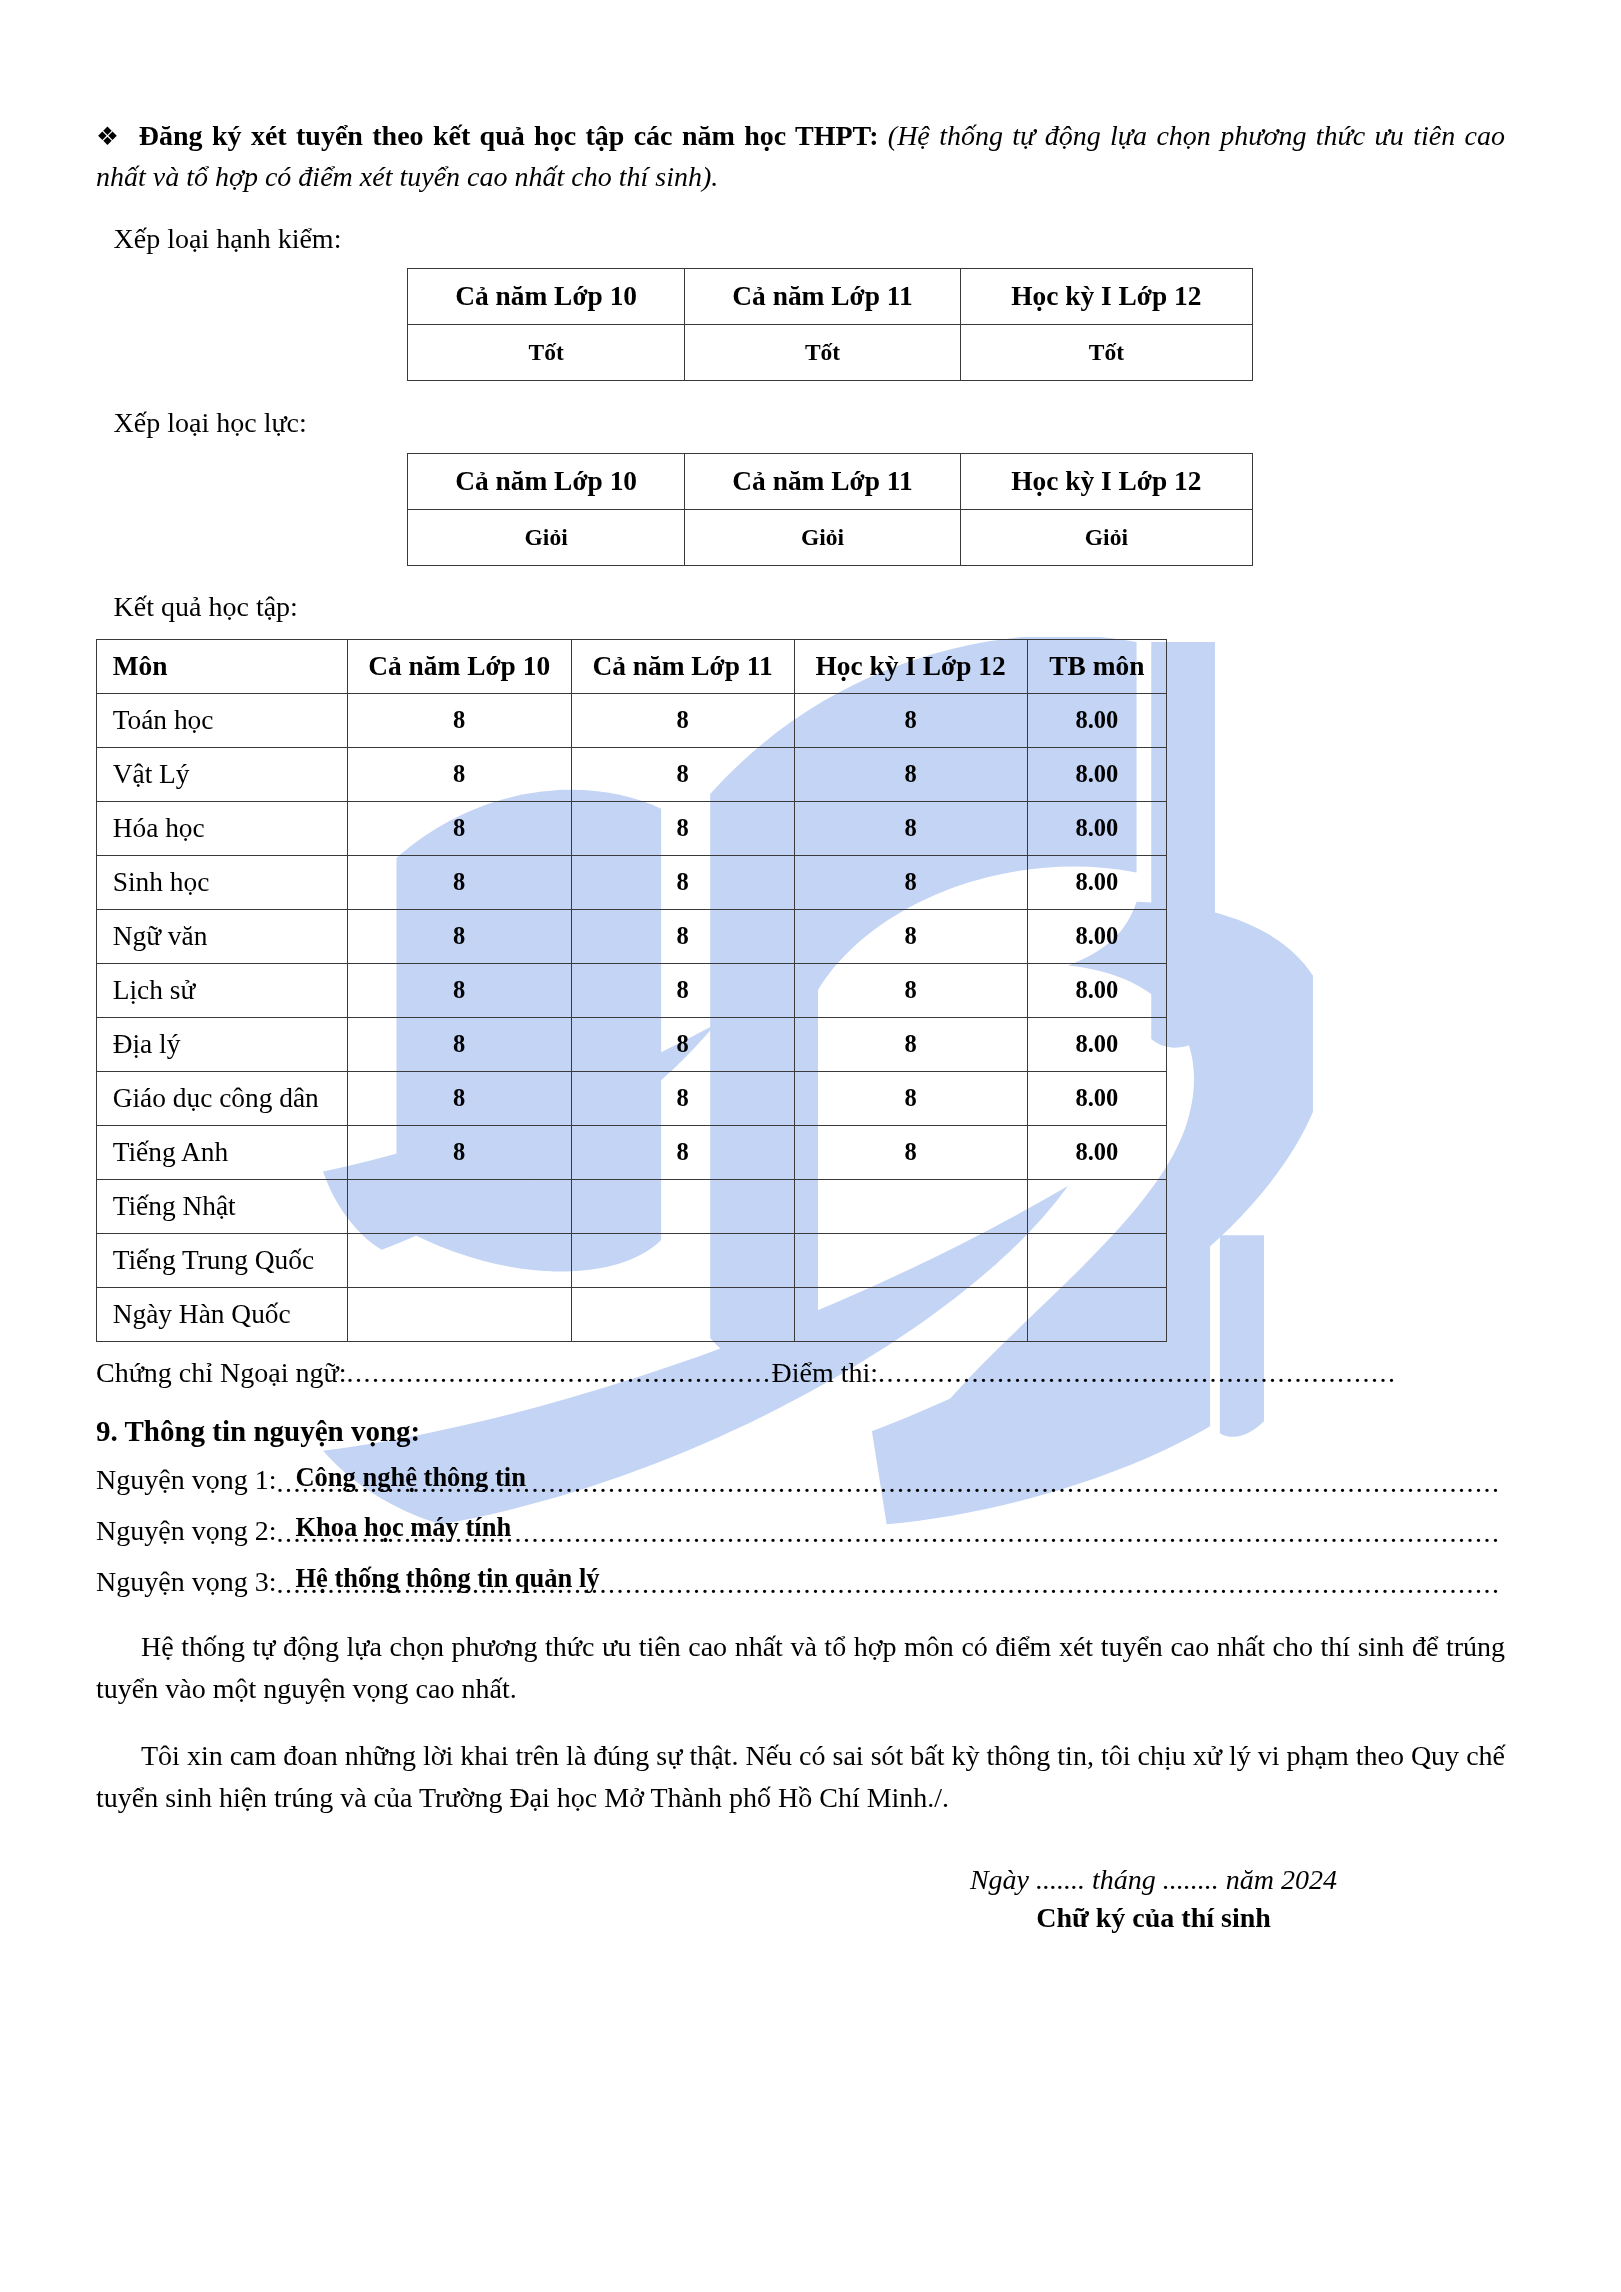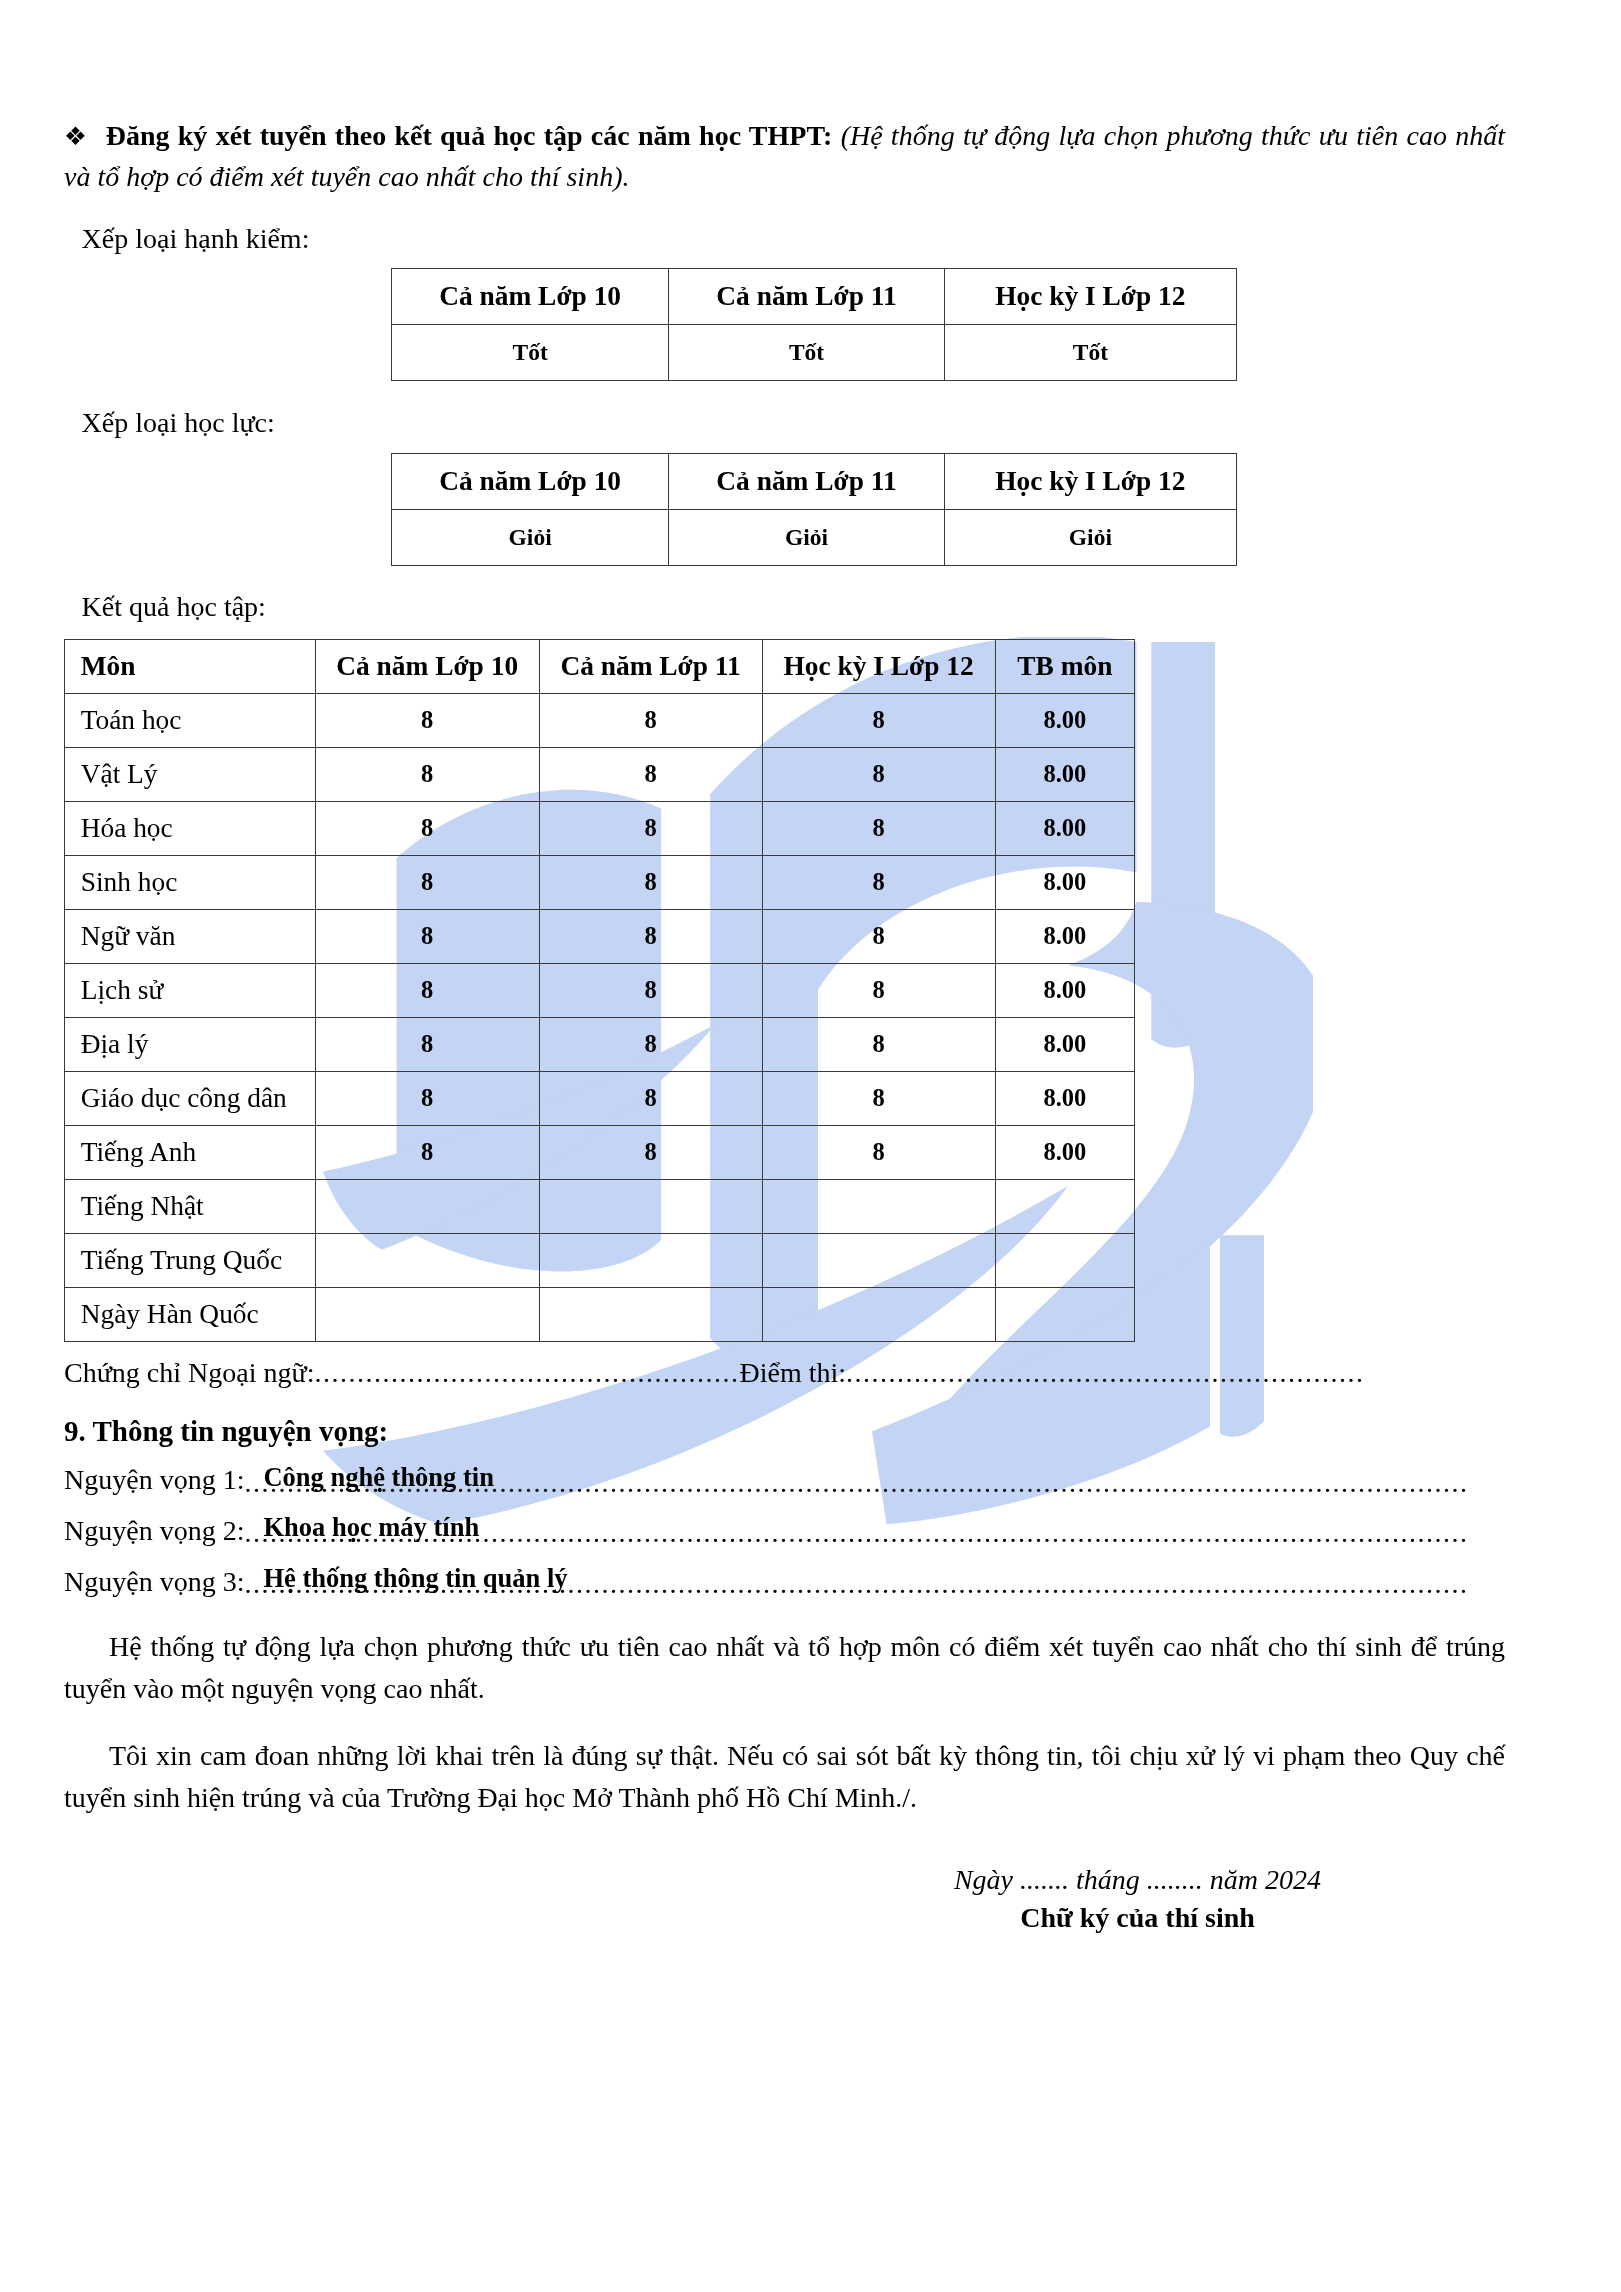--- a/index.html
+++ b/index.html
@@ -29,21 +29,21 @@
     height: 912px;
     z-index: 0;
     pointer-events: none;
   }
   .watermark svg { width: 100%; height: 100%; display: block; }
 
   
   .content {
     position: relative;
     z-index: 2;
-    padding: 0 116px 0 64px;
+    padding: 0 116px 0 96px;
     box-sizing: border-box;
   }
 
   .bullet-para {
     margin: 0;
     padding-top: 116px;
     font-size: 28px;
     line-height: 1.45;
     text-align: justify;
   }

